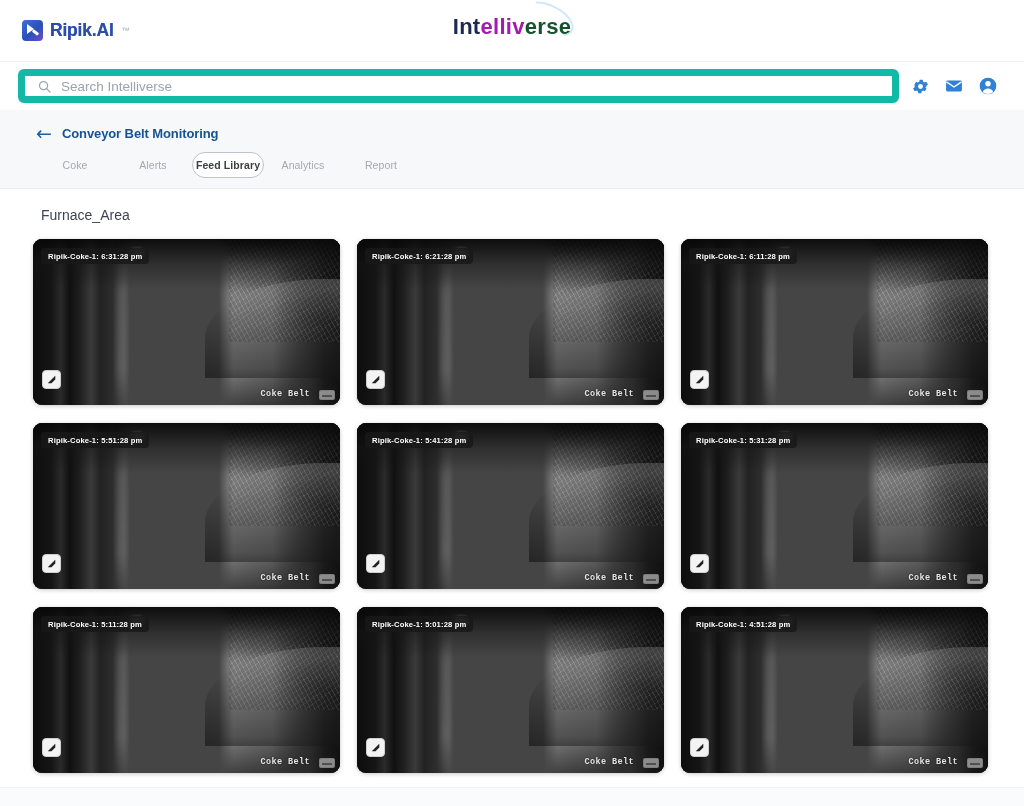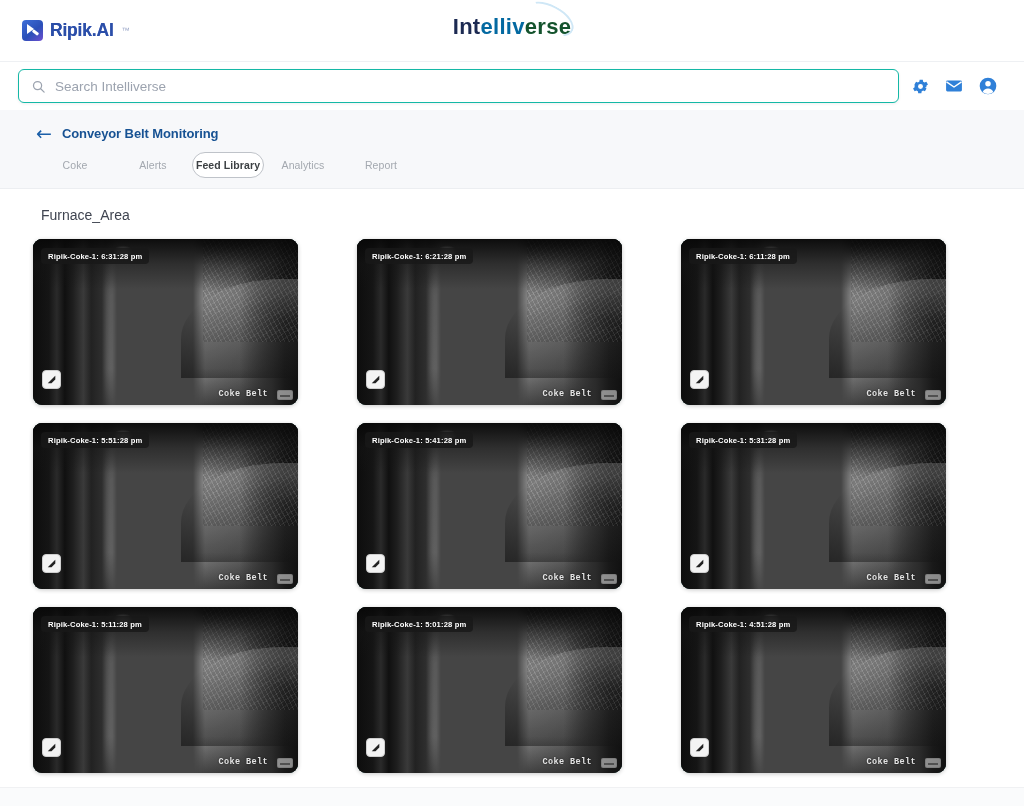--- a/index.html
+++ b/index.html
@@ -69,21 +69,21 @@
   .intelliverse {
     position: absolute;
     left: 50%;
     transform: translateX(-50%);
     top: 14px;
     font-size: 22px;
     font-weight: bold;
     letter-spacing: 0.3px;
   }
   .iv-a { color: #1c2a52; }
-  .iv-b { color: #0369a1; }
+  .iv-b { color: #a21caf; }
   .iv-c { color: #14532d; }
   .iv-swoosh {
     position: absolute;
     right: -4px; top: -9px;
     width: 52px; height: 28px;
     border: 2.5px solid #cfe7f6;
     border-radius: 50%;
     border-left-color: transparent;
     border-bottom-color: transparent;
     transform: rotate(28deg);
@@ -95,21 +95,21 @@
     background: #ffffff;
     display: flex;
     align-items: center;
     padding: 0 18px;
     gap: 12px;
   }
   .searchbox {
     flex: 1;
     height: 34px;
     background: #ffffff;
-    border: 1px solid #14b8a6;
+    border: 7px solid #14b8a6;
     border-radius: 6px;
     box-shadow: 0 1px 3px rgba(17,24,39,0.07);
     display: flex;
     align-items: center;
     padding: 0 12px;
     gap: 9px;
   }
   .search-input {
     border: none;
     outline: none;
@@ -194,21 +194,21 @@
   .grid {
     display: grid;
     grid-template-columns: repeat(3, 310px);
     gap: 18px 14px;
     margin-left: 33px;
   }
 
   
   .card {
     position: relative;
-    width: 265px;
+    width: 307px;
     height: 166px;
     border-radius: 9px;
     overflow: hidden;
     background: #0f766e;
     box-shadow: 0 1px 4px rgba(0,0,0,0.22);
     cursor: pointer;
   }
   .frame {
     position: absolute;
     inset: 0;

